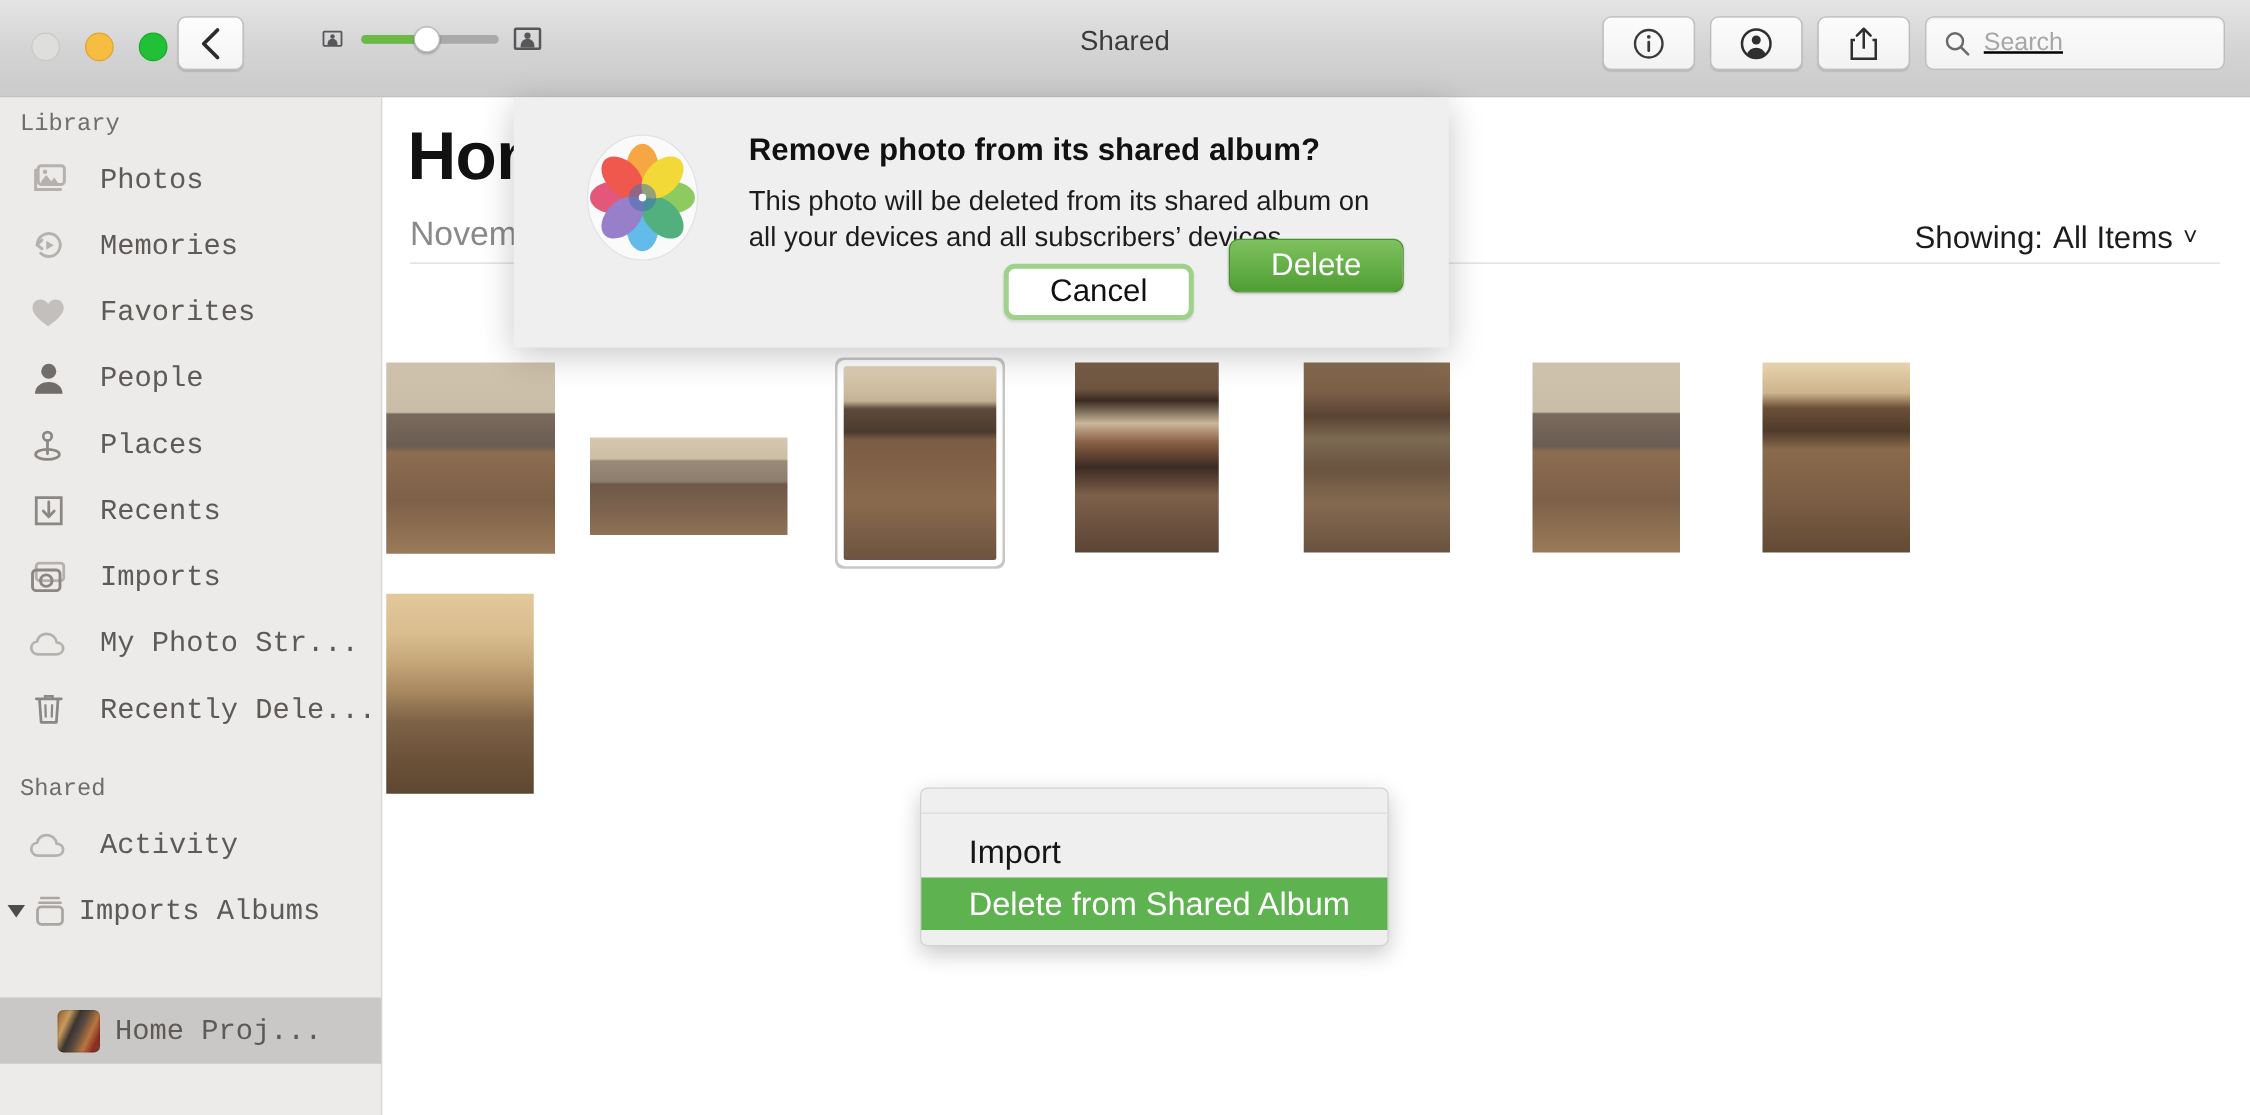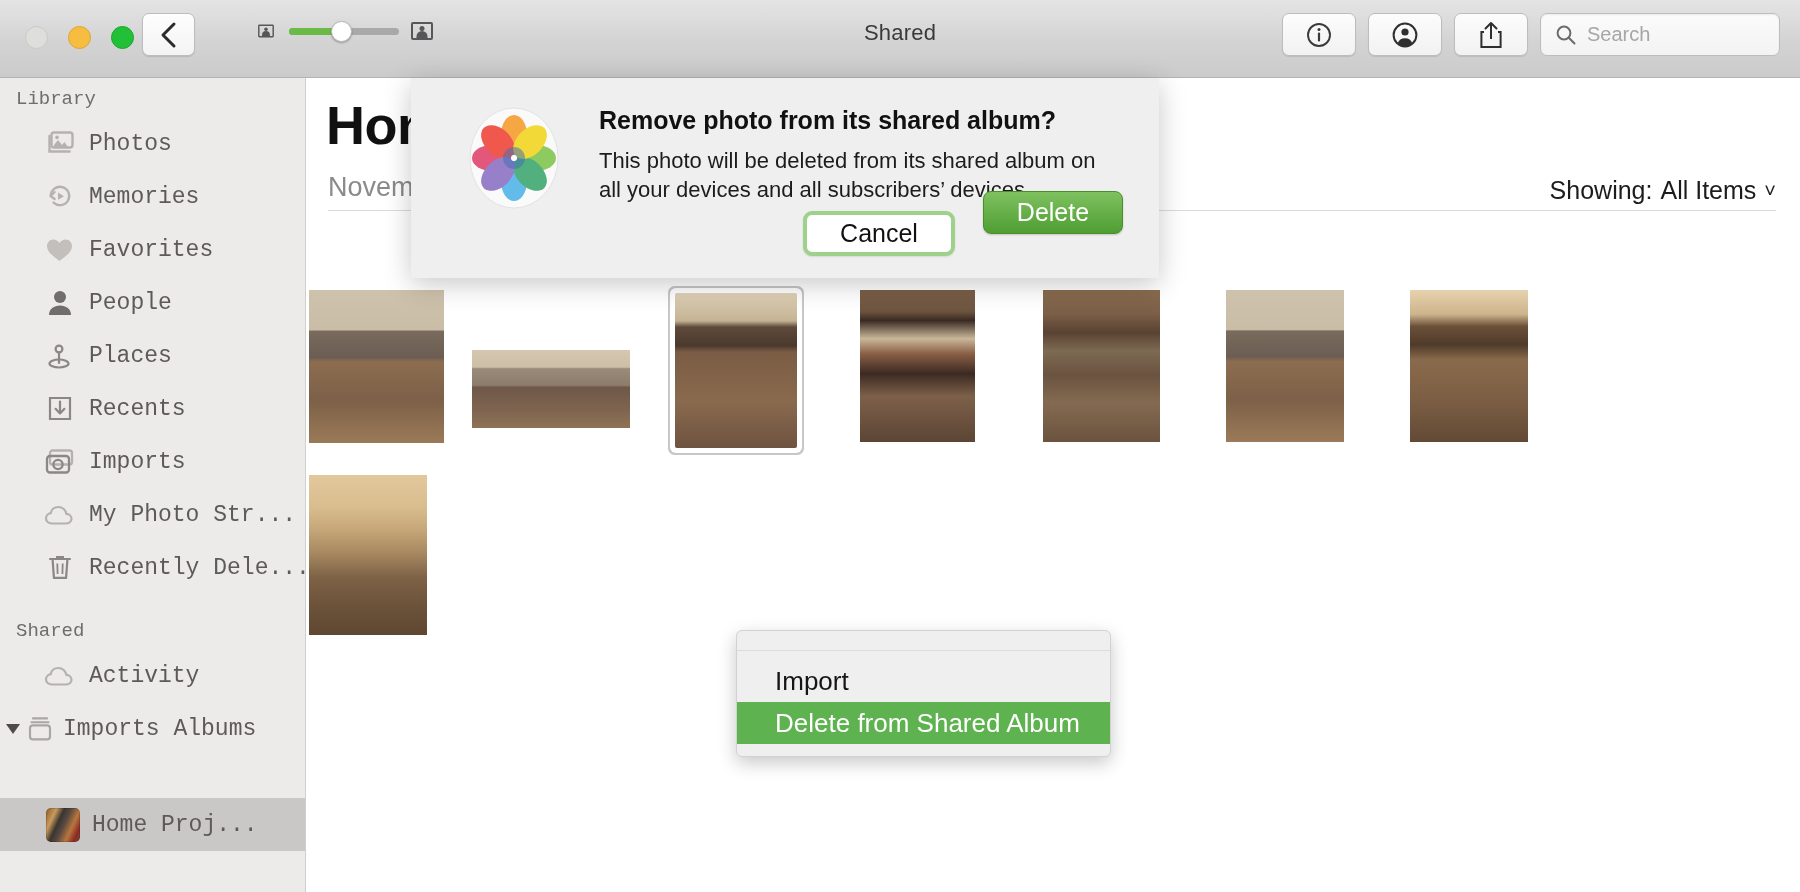--- a/index.html
+++ b/index.html
@@ -50,21 +50,21 @@
     position:absolute;left:42px;top:-7px;width:21px;height:21px;border-radius:50%;
     background:#fff;border:1px solid #b9b9b9;box-sizing:border-box;
     box-shadow:0 1px 2px rgba(0,0,0,.3);
   }
 
   .wtitle{
     position:absolute;left:0;top:20px;width:1800px;text-align:center;
     font-size:22px;color:#3a3a3a;letter-spacing:.2px;
   }
 
-  .tbright{position:absolute;right:20px;top:13px;display:flex;gap:12px;align-items:center;}
+  .tbright{position:absolute;right:20px;top:13px;display:flex;gap:12px;align-items:center;text-decoration:underline;}
   .tbtn{
     width:74px;height:43px;border-radius:7px;
     background:linear-gradient(to bottom,#fcfcfc,#f2f2f2);
     border:1px solid #bdbdbd;box-sizing:border-box;
     box-shadow:0 1px 1px rgba(0,0,0,.10);
     display:flex;align-items:center;justify-content:center;
   }
   .searchbox{
     width:240px;height:43px;border-radius:7px;
     background:linear-gradient(to bottom,#fbfbfb,#f3f3f3);
@@ -79,21 +79,21 @@
     position:absolute;left:0;top:78px;width:306px;height:814px;
     background:#ecebe9;border-right:1px solid #cfcfcf;box-sizing:border-box;
     overflow:hidden;
     font-family:Liberation Mono, monospace;
   }
   .sec-head{
     font-size:19px;color:#6d6d6d;font-weight:400;
     padding:10px 0 7px 16px;
   }
   .srow{
-    height:53px;display:flex;align-items:center;gap:14px;padding-left:44px;
+    height:53px;display:flex;align-items:center;gap:26px;padding-left:23px;
     font-size:23px;color:#5d5a58;box-sizing:border-box;
   }
   .srow.indent{padding-left:46px;gap:12px;margin-top:43px;}
   .srow.sel{background:#c9c8c6;}
   .srow .label{white-space:nowrap;overflow:hidden;}
   .ico{width:31px;height:31px;flex:0 0 31px;display:flex;align-items:center;justify-content:center;}
   .tri{
     width:0;height:0;border-left:10px solid #4e4b49;border-top:7px solid transparent;
     border-bottom:7px solid transparent;transform:rotate(90deg);margin-right:-2px;
   }
@@ -111,21 +111,21 @@
     position:absolute;left:306px;top:78px;width:1494px;height:814px;background:#fff;overflow:hidden;
   }
   .album-title{
     position:absolute;left:20px;top:16px;font-size:54px;font-weight:bold;color:#111;
     letter-spacing:-.5px;
   }
   .album-sub{
     position:absolute;left:22px;top:94px;font-size:27px;color:#8a8a8a;
   }
   .showing{
-    position:absolute;right:24px;top:98px;font-size:25px;color:#1c1c1c;
+    position:absolute;right:42px;top:98px;font-size:25px;color:#1c1c1c;
     display:flex;align-items:center;gap:8px;
   }
   .chev{font-size:20px;color:#1c1c1c;}
   .divider{position:absolute;left:22px;top:132px;width:1448px;height:1px;background:#dcdcdc;}
 
   .grid{position:absolute;left:0;top:140px;width:1494px;height:670px;}
   .ph-item{position:absolute;overflow:hidden;}
   .ph-item.sel{
     box-shadow:0 0 0 5px #ffffff, 0 0 0 7px #c7c7c7;
     border-radius:2px;

